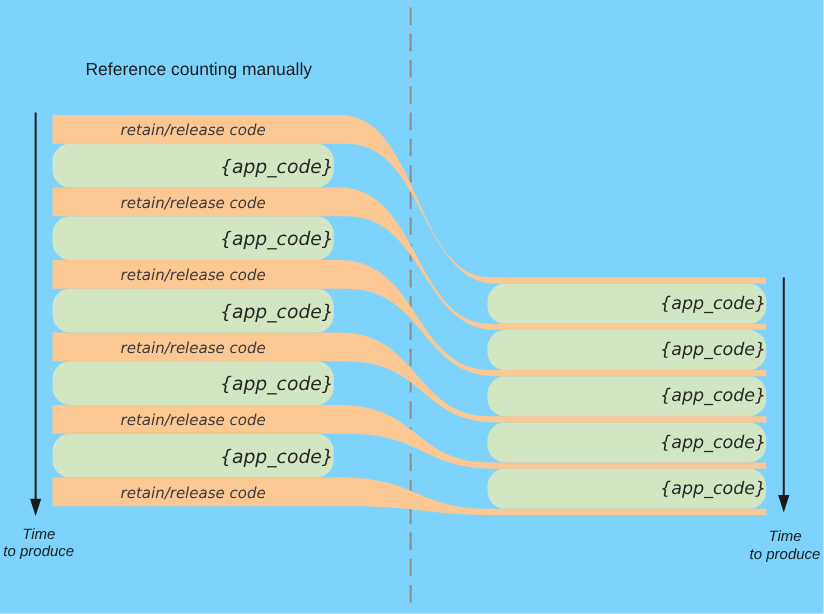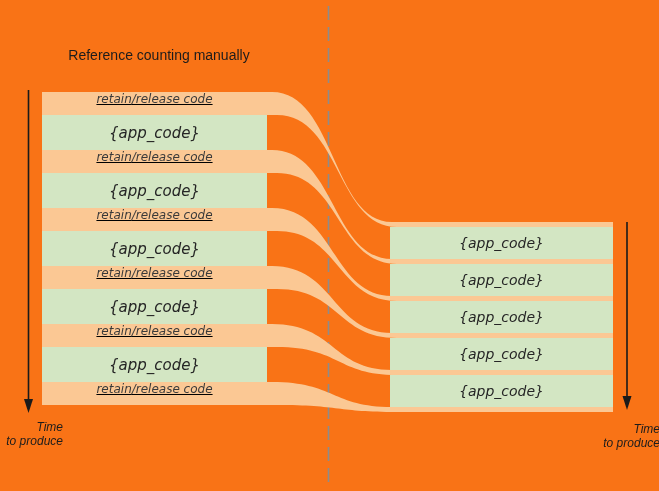--- a/index.html
+++ b/index.html
@@ -5,21 +5,21 @@
   html, body {
     margin: 0;
     padding: 0;
     background: #ffffff;
     font-family: "Liberation Sans", sans-serif;
   }
   #stage {
     position: relative;
     width: 659px;
     height: 491px;
-    background: #f97316;
+    background: #7dd3fc;
     overflow: hidden;
   }
   #flow-svg {
     position: absolute;
     left: 0;
     top: 0;
     z-index: 2;
   }
   .ribbon { fill: var(--color-orange, #fbc894); }
   .dash-line {
@@ -33,29 +33,30 @@
     stroke-width: 1.6;
     fill: none;
   }
   .axis-head { fill: var(--color-arrow, #1a1a1a); }
   .green-bar {
     position: absolute;
     background: var(--color-green, #d3e6c3);
     z-index: 1;
     display: flex;
     align-items: center;
-    justify-content: center;
+    justify-content: flex-end;
+    border-radius: 14px;
   }
   .bar-label-layer {
     position: absolute;
     z-index: 3;
     display: flex;
+    align-items: center;
     justify-content: center;
     pointer-events: none;
-    text-decoration: underline;
   }
   .lbl-retain {
     font-family: "DejaVu Sans", sans-serif;
     font-style: italic;
     font-size: 12px;
     color: var(--color-label_text, #3a3a3a);
     white-space: nowrap;
   }
   .lbl-app {
     font-family: "DejaVu Sans", sans-serif;
@@ -75,21 +76,21 @@
     font-size: 14px;
     color: var(--color-title_text, #1c1c1c);
     z-index: 3;
     white-space: nowrap;
   }
   #title-left { left: 39px; }
   #title-right { left: 391px; }
   .time-label {
     position: absolute;
     width: 64px;
-    text-align: right;
+    text-align: center;
     font-style: italic;
     font-size: 12px;
     line-height: 14px;
     color: var(--color-title_text, #1c1c1c);
     z-index: 3;
   }
   #time-left { left: -1px; top: 420px; }
   #time-right { left: 596px; top: 422px; }
 </style>
 </head>

